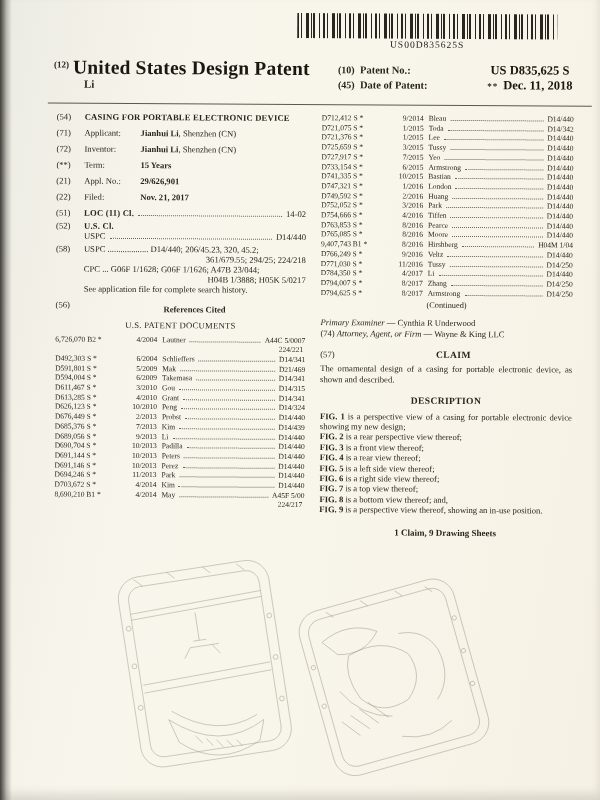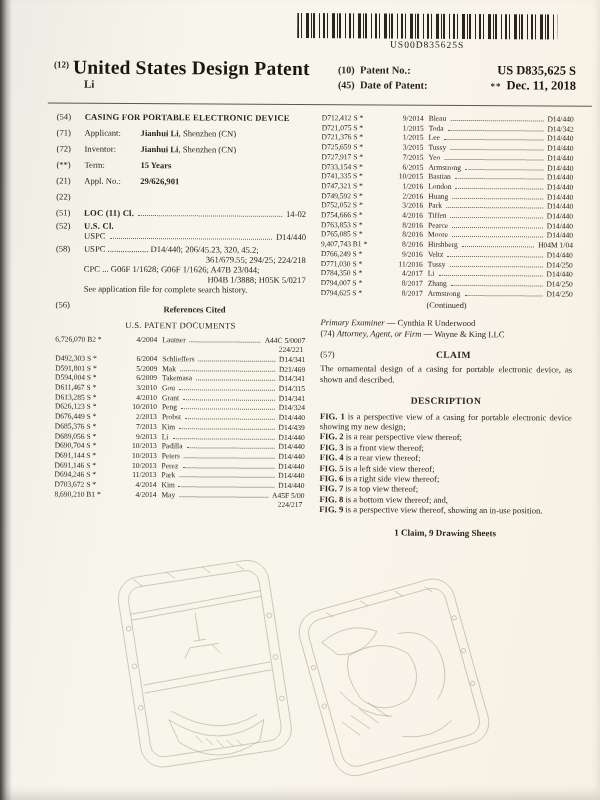--- a/index.html
+++ b/index.html
@@ -25,21 +25,21 @@
   
   .header{position:absolute;left:52px;top:58px;right:26px;display:flex;align-items:flex-start;}
   .header-left{flex:1;}
   .kind-code{font-size:9px;font-weight:bold;vertical-align:6px;}
   .main-title{font-size:19.5px;font-weight:bold;letter-spacing:.2px;color:#1c1610;}
   .author{font-size:11px;font-weight:bold;margin:-1px 0 0 30px;}
   .header-right{width:238px;padding-top:4px;}
   .hr-row{display:flex;font-size:10.5px;line-height:15px;}
   .hr-row .num{font-size:10px;font-weight:bold;width:22px;}
   .hr-row .lbl{font-weight:bold;width:92px;}
-  .hr-row .val{font-weight:bold;font-size:12.5px;flex:1;text-align:right;color:#1c1610;margin-left:32px;}
+  .hr-row .val{font-weight:bold;font-size:12.5px;flex:1;text-align:center;color:#1c1610;margin-left:32px;}
   .stars{font-size:9px;letter-spacing:1px;margin-right:5px;}
   .rule{position:absolute;left:46px;right:10px;top:104px;border-top:1.6px solid #5d574d;}
 
   
   .cols{position:absolute;top:113px;left:55px;right:28px;display:flex;gap:15px;}
   .col-left{width:250px;flex:none;font-size:8.6px;}
   .col-right{flex:1;font-size:8.6px;}
 
   .sec{display:flex;margin-bottom:5.5px;line-height:10.5px;}
   .secnum{width:28px;flex:none;}
@@ -147,20 +147,24 @@
         </div>
         <div class="sec">
           <span class="secnum">(21)</span>
           <span class="secbody fieldrow">
             <span class="flbl">Appl. No.:</span>
             <span class="fval">29/626,901</span>
           </span>
         </div>
         <div class="sec">
           <span class="secnum">(22)</span>
+          <span class="secbody fieldrow">
+            <span class="flbl">Filed:</span>
+            <span class="fval">Nov. 21, 2017</span>
+          </span>
         </div>
         <div class="sec" style="margin-bottom:2px">
           <span class="secnum">(51)</span>
           <span class="secbody lrow">
             <span class="sec-title">LOC (11) Cl.</span>
             <span class="leader"></span>
             <span class="fval">14-02</span>
           </span>
         </div>
         <div class="sec" style="margin-bottom:2px">

